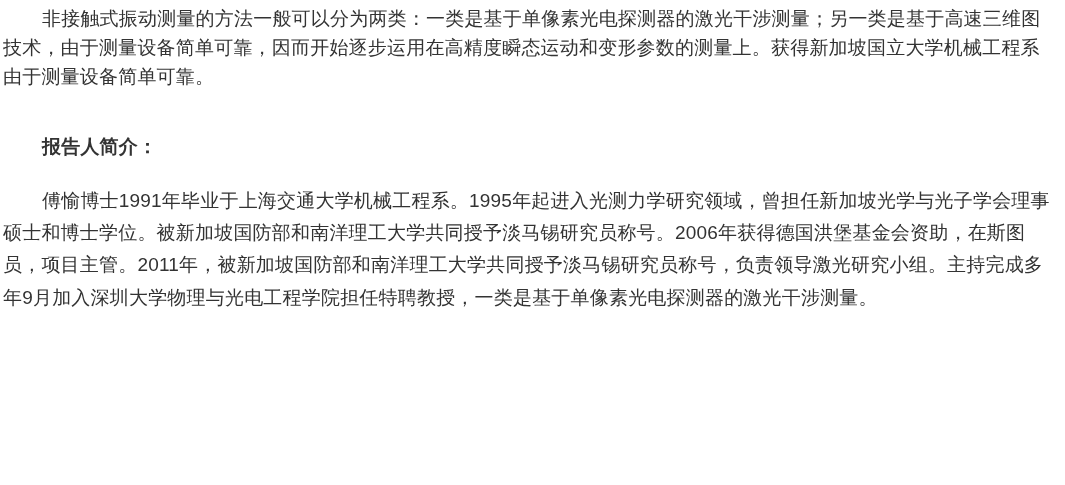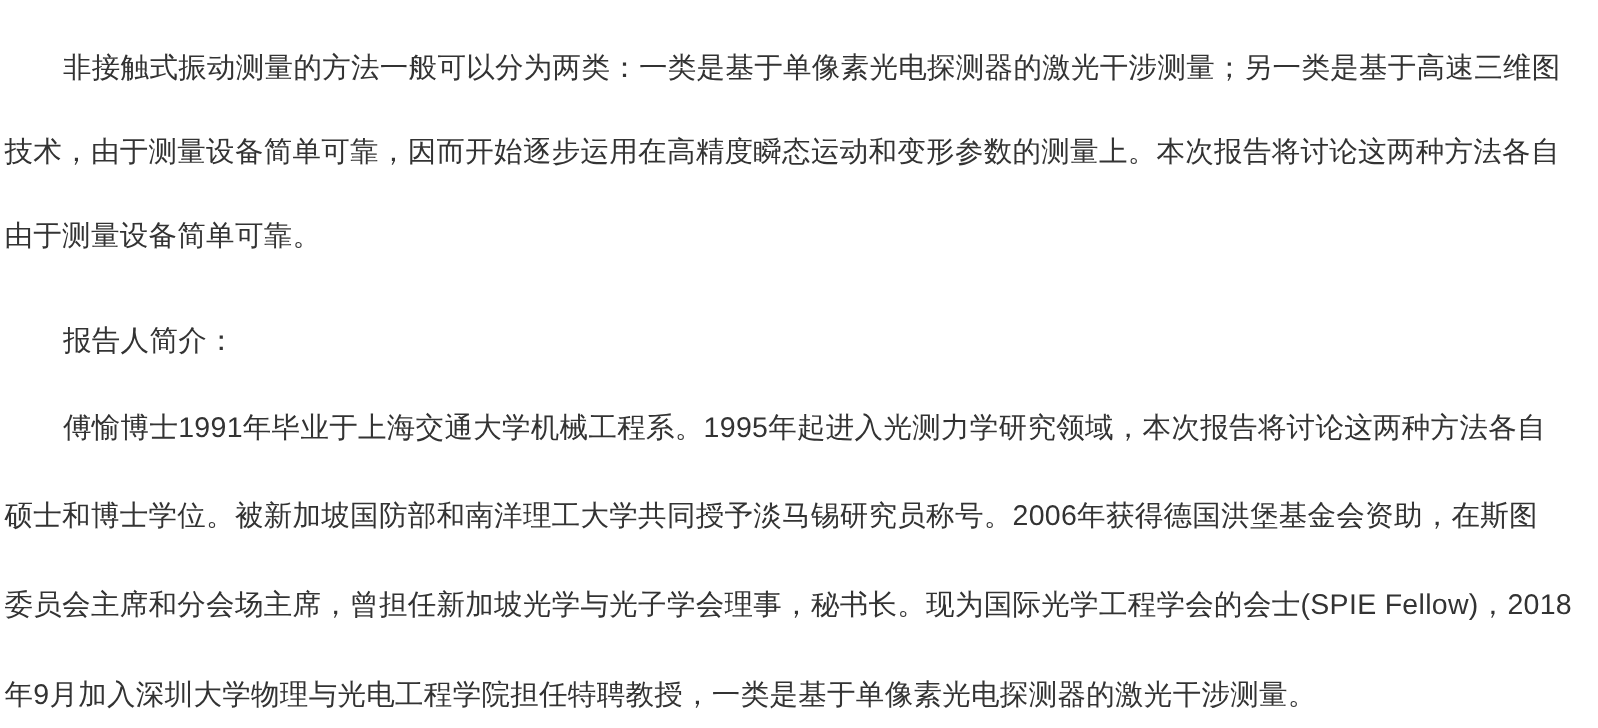--- a/index.html
+++ b/index.html
@@ -17,50 +17,50 @@
     font-size: 19px;
     color: #333333;
   }
   .para {
     margin: 0;
   }
   .line {
     line-height: 28.75px;
     white-space: pre;
     letter-spacing: 0.2px;
-    margin-top: 27px;
   }
   .indent {
     padding-left: 39px;
   }
   .bio-heading {
     margin-top: 42px;
+    font-weight: bold;
   }
   .bio-para {
     margin-top: 23px;
   }
   .bio-para .line {
     line-height: 32.2px;
   }
 </style>
 </head>
 <body>
 
 <div>
 
   <div class="para">
     <div class="line indent">非接触式振动测量的方法一般可以分为两类：一类是基于单像素光电探测器的激光干涉测量；另一类是基于高速三维图</div>
-    <div class="line">技术，由于测量设备简单可靠，因而开始逐步运用在高精度瞬态运动和变形参数的测量上。本次报告将讨论这两种方法各自</div>
+    <div class="line">技术，由于测量设备简单可靠，因而开始逐步运用在高精度瞬态运动和变形参数的测量上。获得新加坡国立大学机械工程系</div>
     <div class="line">由于测量设备简单可靠。</div>
   </div>
 
   <div class="para bio-heading">
     <div class="line indent">报告人简介：</div>
   </div>
 
   <div class="para bio-para">
-    <div class="line indent">傅愉博士1991年毕业于上海交通大学机械工程系。1995年起进入光测力学研究领域，本次报告将讨论这两种方法各自</div>
+    <div class="line indent">傅愉博士1991年毕业于上海交通大学机械工程系。1995年起进入光测力学研究领域，曾担任新加坡光学与光子学会理事</div>
     <div class="line">硕士和博士学位。被新加坡国防部和南洋理工大学共同授予淡马锡研究员称号。2006年获得德国洪堡基金会资助，在斯图</div>
-    <div class="line">委员会主席和分会场主席，曾担任新加坡光学与光子学会理事，秘书长。现为国际光学工程学会的会士(SPIE Fellow)，2018</div>
+    <div class="line">员，项目主管。2011年，被新加坡国防部和南洋理工大学共同授予淡马锡研究员称号，负责领导激光研究小组。主持完成多</div>
     <div class="line">年9月加入深圳大学物理与光电工程学院担任特聘教授，一类是基于单像素光电探测器的激光干涉测量。</div>
   </div>
 
 </div>
 
 </body></html>

